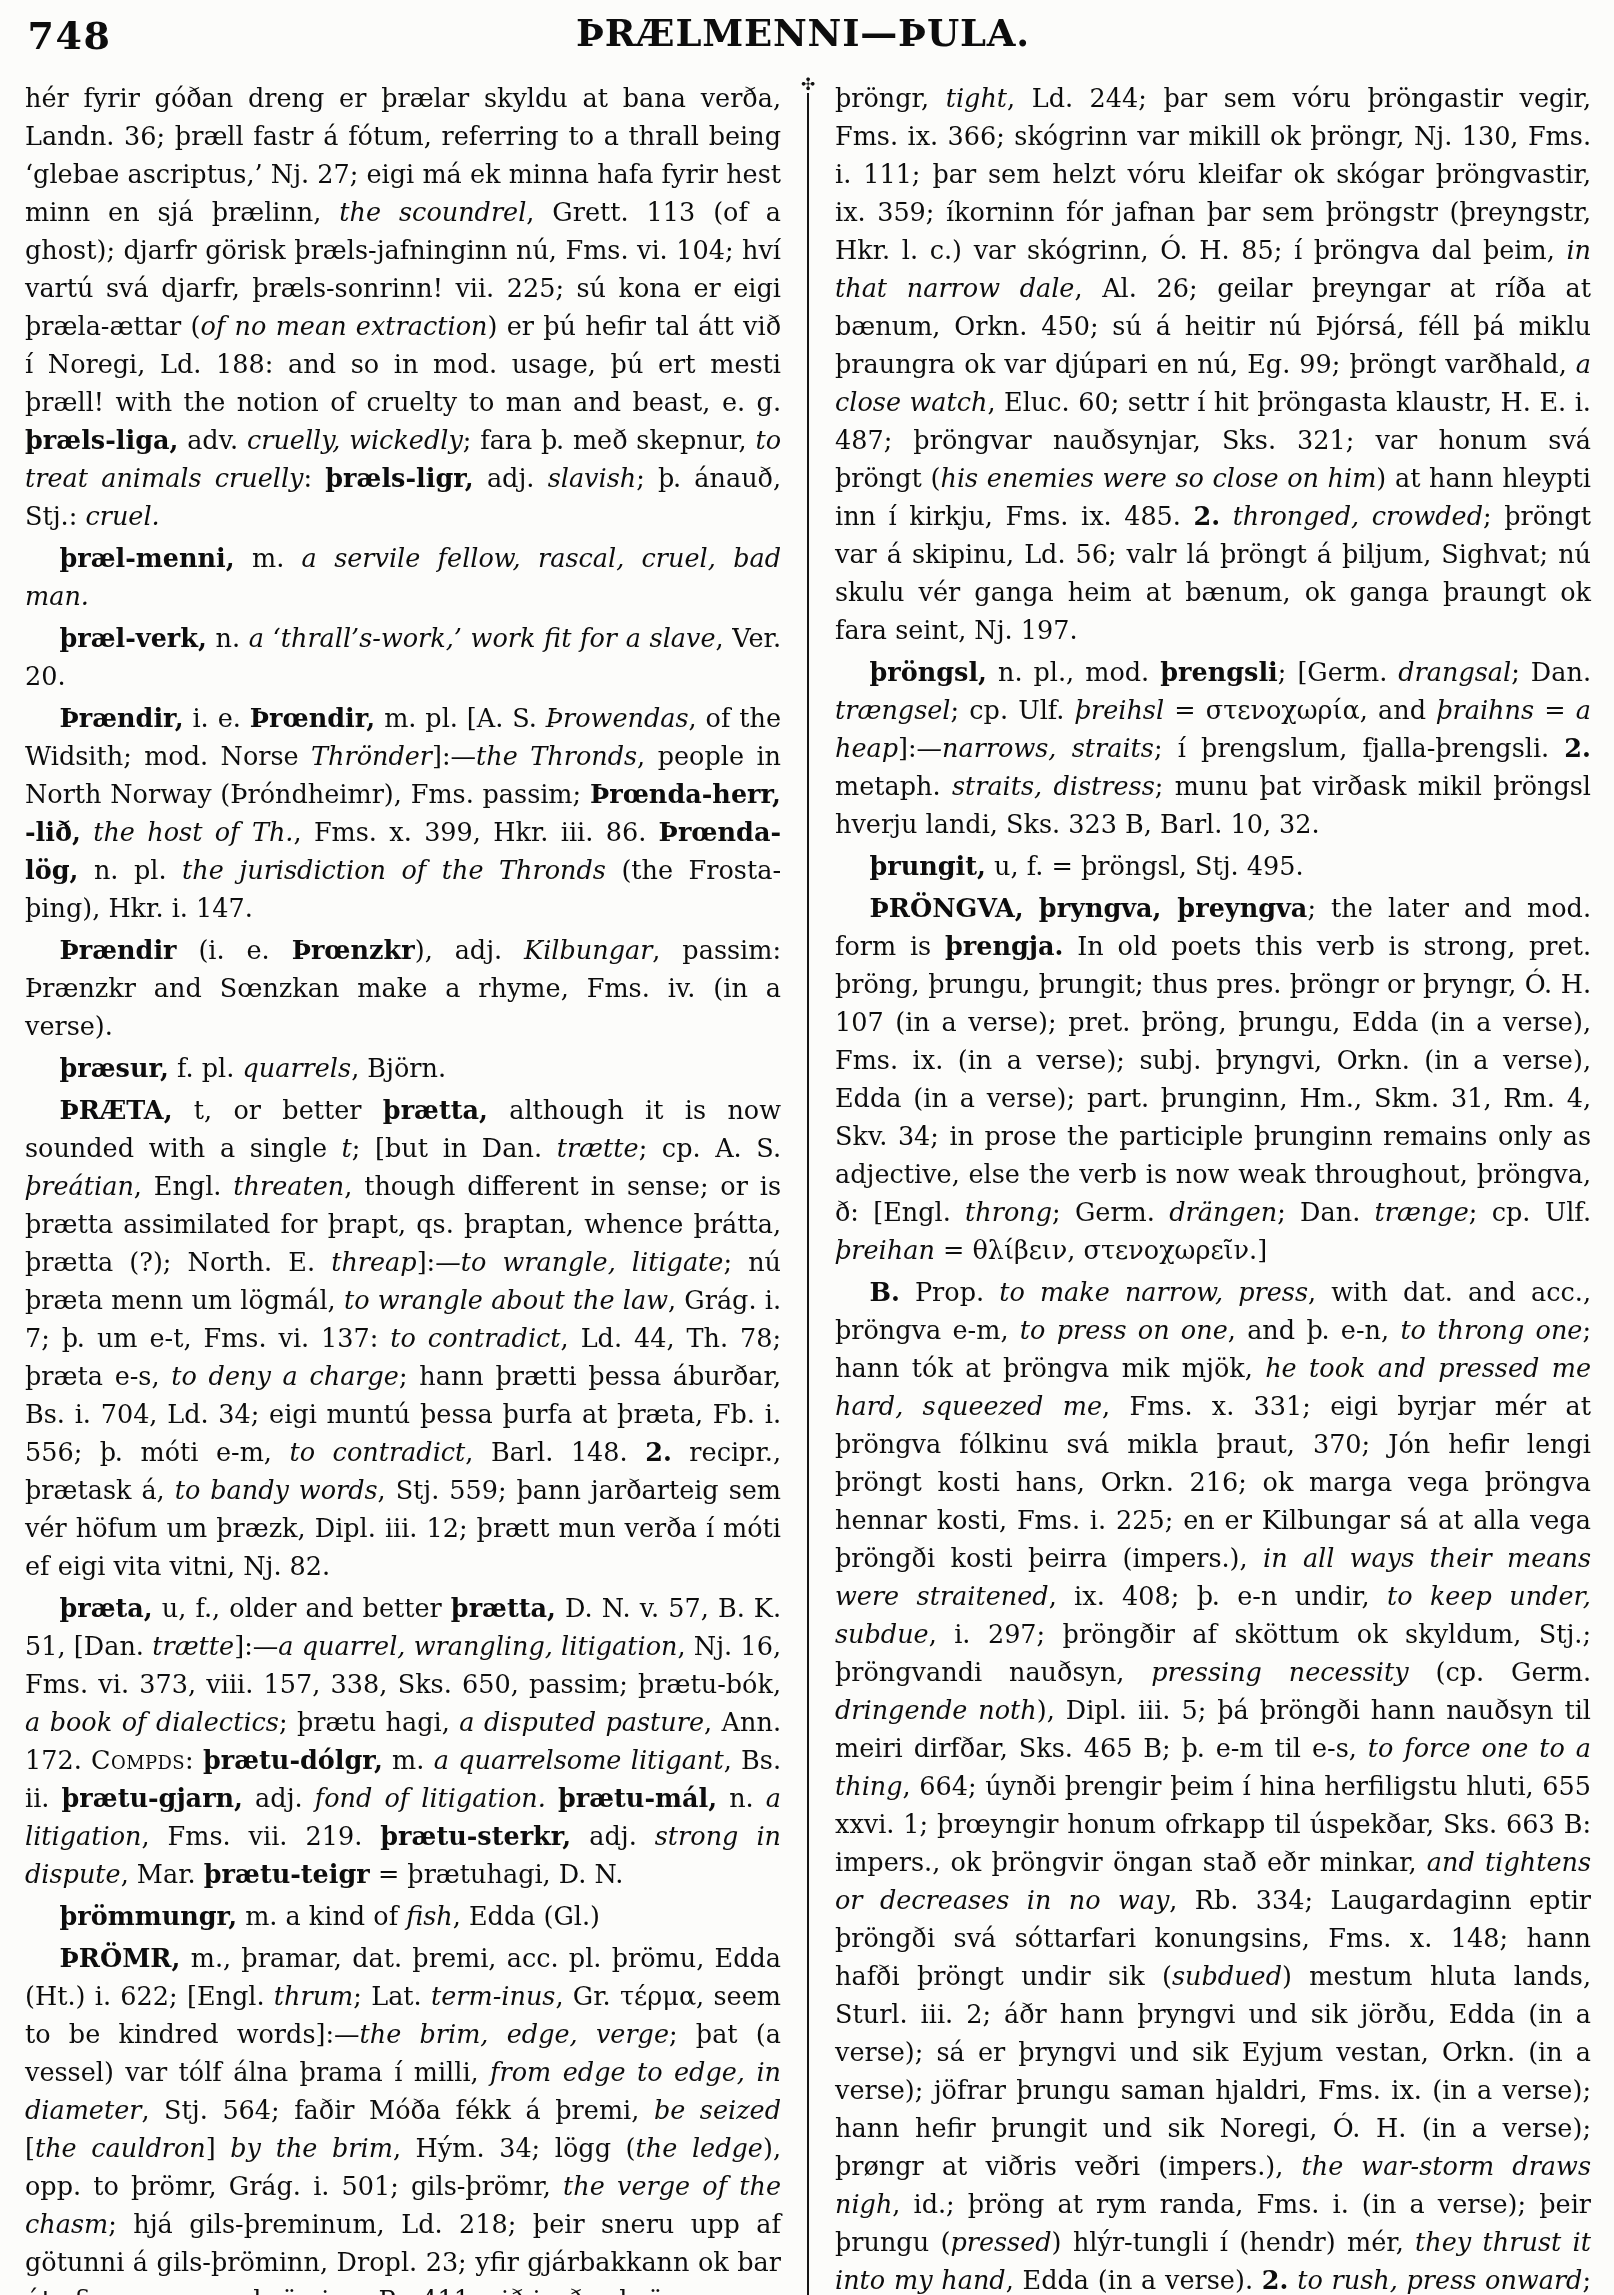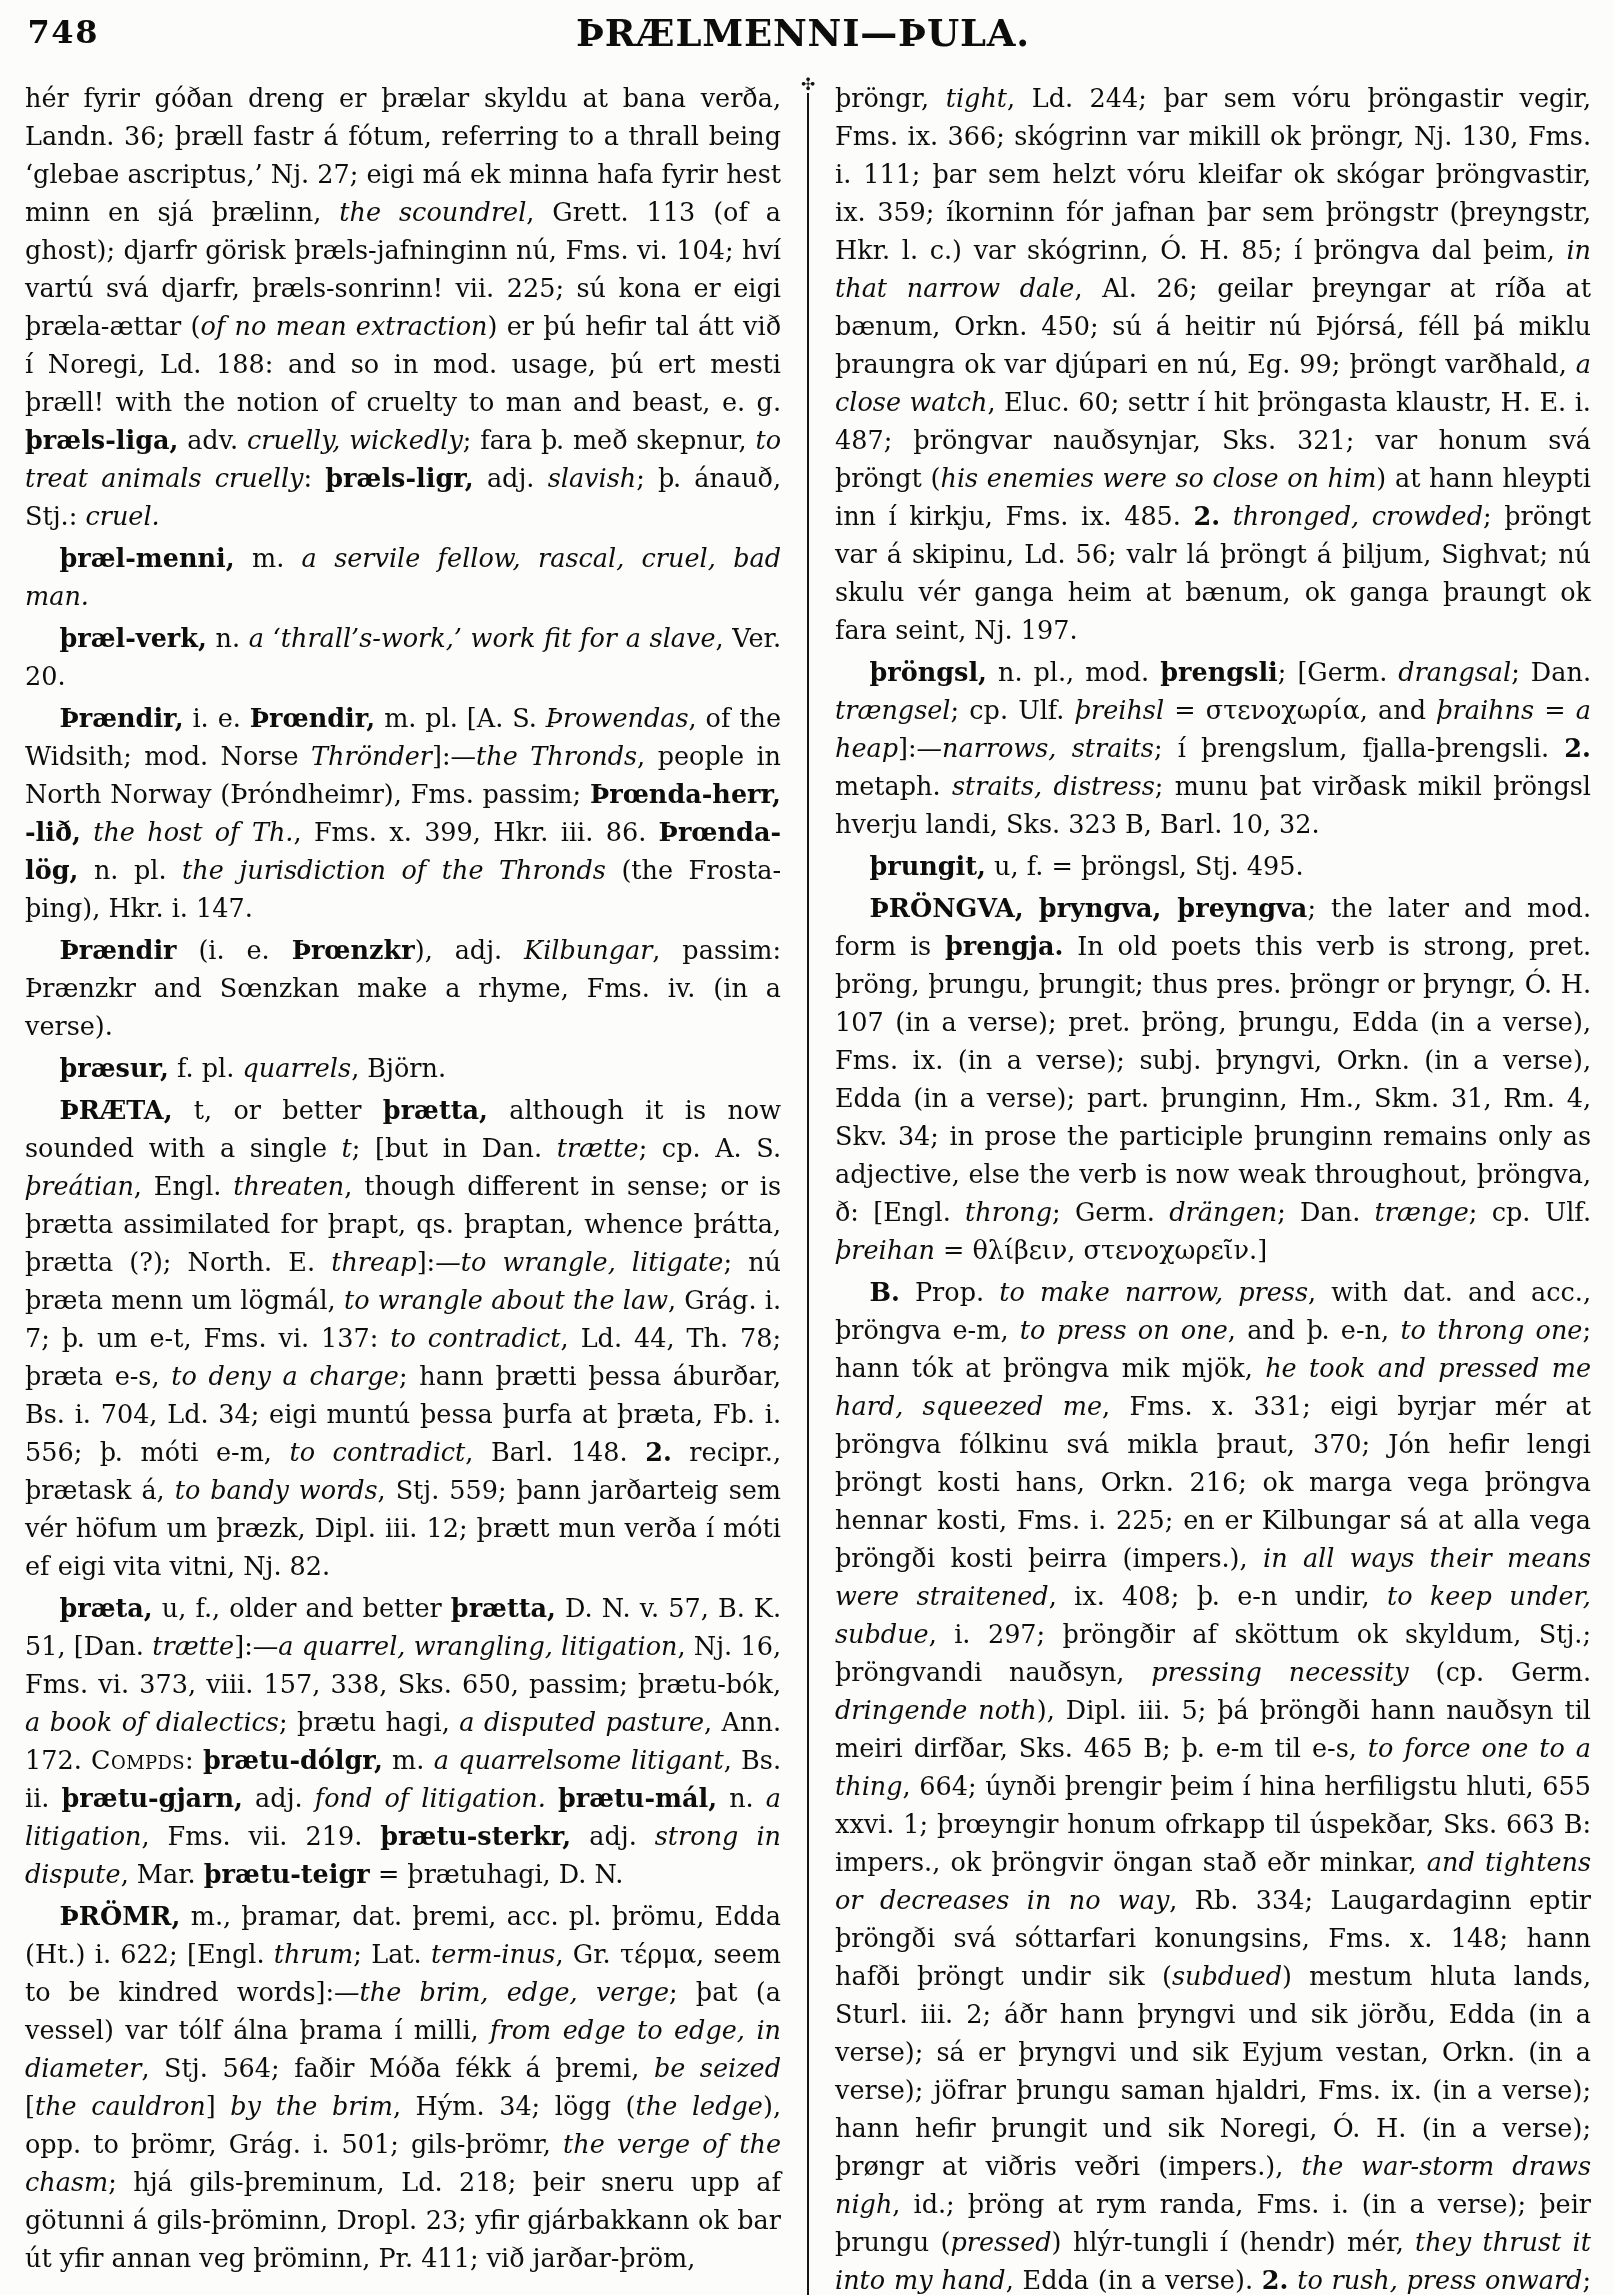--- a/index.html
+++ b/index.html
@@ -3,21 +3,21 @@
 <meta charset="utf-8">
 <style>
   html,body { margin:0; padding:0; background:#e8e6e0; }
   .page {
     position:relative; width:1614px; height:2295px; margin:0 auto;
     background:#fcfcfa; color:#0d0d0d; box-sizing:border-box;
     padding:9.8px 18px 0 21px;
     font-family:"DejaVu Serif", "Liberation Serif", serif;
   }
   .hdr { position:relative; height:65px; }
-  .pg-num { position:absolute; left:6.5px; top:3.3px; font-size:32px; font-weight:bold; letter-spacing:1.6px; }
+  .pg-num { position:absolute; left:6.5px; top:3.3px; font-size:38px; font-weight:bold; letter-spacing:1.6px; }
   .pg-title { position:absolute; left:0; right:11px; top:1.6px; text-align:center; font-size:37px; font-weight:bold; letter-spacing:0.8px; }
   .cols { display:flex; align-items:stretch; }
   .col { width:764px; font-size:25.5px; line-height:38px; text-align:justify; text-justify:inter-word; }
   .divider { width:46px; display:flex; flex-direction:column; align-items:center; padding-top:1.6px; }
   .orn { font-size:17px; line-height:16.3px; color:#111; }
   .rule-line { flex:1 1 auto; width:1.6px; background:#161616; margin:0.8px 0; }
   .entry { margin:4px; }
   .ind { text-indent:1.35em; }
   .it { font-style:italic; }
   .bd { font-weight:bold; }
@@ -34,20 +34,21 @@
   <div class="cols">
     <div class="col">
         <p class="entry"><span>hér fyrir góðan dreng er þrælar skyldu at bana verða, Landn. 36; þræll fastr á fótum, referring to a thrall being ‘glebae ascriptus,’ Nj. 27; eigi má ek minna hafa fyrir hest minn en sjá þrælinn, </span><span class="it">the scoundrel</span><span>, Grett. 113 (of a ghost); djarfr görisk þræls-jafninginn nú, Fms. vi. 104; hví vartú svá djarfr, þræls-sonrinn! vii. 225; sú kona er eigi þræla-ættar (</span><span class="it">of no mean extraction</span><span>) er þú hefir tal átt við í Noregi, Ld. 188: and so in mod. usage, þú ert mesti þræll! with the notion of cruelty to man and beast, e. g. </span><span class="bd">þræls-liga,</span><span> adv. </span><span class="it">cruelly, wickedly</span><span>; fara þ. með skepnur, </span><span class="it">to treat animals cruelly</span><span>: </span><span class="bd">þræls-ligr,</span><span> adj. </span><span class="it">slavish</span><span>; þ. ánauð, Stj.: </span><span class="it">cruel.</span></p>
         <p class="entry ind"><span class="bd">þræl-menni,</span><span> m. </span><span class="it">a servile fellow, rascal, cruel, bad man.</span></p>
         <p class="entry ind"><span class="bd">þræl-verk,</span><span> n. </span><span class="it">a ‘thrall’s-work,’ work fit for a slave</span><span>, Ver. 20.</span></p>
         <p class="entry ind"><span class="bd">Þrændir,</span><span> i. e. </span><span class="bd">Þrœndir,</span><span> m. pl. [A. S. </span><span class="it">Þrowendas</span><span>, of the Widsith; mod. Norse </span><span class="it">Thrönder</span><span>]:—</span><span class="it">the Thronds</span><span>, people in North Norway (Þróndheimr), Fms. passim; </span><span class="bd">Þrœnda-herr, -lið,</span><span> </span><span class="it">the host of Th.</span><span>, Fms. x. 399, Hkr. iii. 86.  </span><span class="bd">Þrœnda-lög,</span><span> n. pl. </span><span class="it">the jurisdiction of the Thronds</span><span> (the Frosta-þing), Hkr. i. 147.</span></p>
         <p class="entry ind"><span class="bd">Þrændir</span><span> (i. e. </span><span class="bd">Þrœnzkr</span><span>), adj. </span><span class="it">Kilbungar</span><span>, passim: Þrænzkr and Sœnzkan make a rhyme, Fms. iv. (in a verse).</span></p>
         <p class="entry ind"><span class="bd">þræsur,</span><span> f. pl. </span><span class="it">quarrels</span><span>, Björn.</span></p>
         <p class="entry ind"><span class="bd">ÞRÆTA,</span><span> t, or better </span><span class="bd">þrætta,</span><span> although it is now sounded with a single </span><span class="it">t</span><span>; [but in Dan. </span><span class="it">trætte</span><span>; cp. A. S. </span><span class="it">þreátian</span><span>, Engl. </span><span class="it">threaten</span><span>, though different in sense; or is þrætta assimilated for þrapt, qs. þraptan, whence þrátta, þrætta (?); North. E. </span><span class="it">threap</span><span>]:—</span><span class="it">to wrangle, litigate</span><span>; nú þræta menn um lögmál, </span><span class="it">to wrangle about the law</span><span>, Grág. i. 7; þ. um e-t, Fms. vi. 137: </span><span class="it">to contradict</span><span>, Ld. 44, Th. 78; þræta e-s, </span><span class="it">to deny a charge</span><span>; hann þrætti þessa áburðar, Bs. i. 704, Ld. 34; eigi muntú þessa þurfa at þræta, Fb. i. 556; þ. móti e-m, </span><span class="it">to contradict</span><span>, Barl. 148. </span><span class="bd">2.</span><span> recipr., þrætask á, </span><span class="it">to bandy words</span><span>, Stj. 559; þann jarðarteig sem vér höfum um þræzk, Dipl. iii. 12; þrætt mun verða í móti ef eigi vita vitni, Nj. 82.</span></p>
         <p class="entry ind"><span class="bd">þræta,</span><span> u, f., older and better </span><span class="bd">þrætta,</span><span> D. N. v. 57, B. K. 51, [Dan. </span><span class="it">trætte</span><span>]:—</span><span class="it">a quarrel, wrangling, litigation</span><span>, Nj. 16, Fms. vi. 373, viii. 157, 338, Sks. 650, passim; þrætu-bók, </span><span class="it">a book of dialectics</span><span>; þrætu hagi, </span><span class="it">a disputed pasture</span><span>, Ann. 172.  </span><span class="sc">Compds</span><span>: </span><span class="bd">þrætu-dólgr,</span><span> m. </span><span class="it">a quarrelsome litigant</span><span>, Bs. ii. </span><span class="bd">þrætu-gjarn,</span><span> adj. </span><span class="it">fond of litigation.</span><span>  </span><span class="bd">þrætu-mál,</span><span> n. </span><span class="it">a litigation</span><span>, Fms. vii. 219.  </span><span class="bd">þrætu-sterkr,</span><span> adj. </span><span class="it">strong in dispute</span><span>, Mar.  </span><span class="bd">þrætu-teigr</span><span> = þrætuhagi, D. N.</span></p>
+        <p class="entry ind"><span class="bd">þrömmungr,</span><span> m. a kind of </span><span class="it">fish</span><span>, Edda (Gl.)</span></p>
         <p class="entry ind"><span class="bd">ÞRÖMR,</span><span> m., þramar, dat. þremi, acc. pl. þrömu, Edda (Ht.) i. 622; [Engl. </span><span class="it">thrum</span><span>; Lat. </span><span class="it">term-inus</span><span>, Gr. τέρμα, seem to be kindred words]:—</span><span class="it">the brim, edge, verge</span><span>; þat (a vessel) var tólf álna þrama í milli, </span><span class="it">from edge to edge, in diameter</span><span>, Stj. 564; faðir Móða fékk á þremi, </span><span class="it">be seized</span><span> [</span><span class="it">the cauldron</span><span>] </span><span class="it">by the brim</span><span>, Hým. 34; lögg (</span><span class="it">the ledge</span><span>), opp. to þrömr, Grág. i. 501; gils-þrömr, </span><span class="it">the verge of the chasm</span><span>; hjá gils-þreminum, Ld. 218; þeir sneru upp af götunni á gils-þröminn, Dropl. 23; yfir gjárbakkann ok bar út yfir annan veg þröminn, Pr. 411; við jarðar-þröm, </span></p>
       </div>
     <div class="divider">
       <span class="orn">✣</span>
       <span class="rule-line"></span>
 
     </div>
     <div class="col">
         <p class="entry"><span>þröngr, </span><span class="it">tight</span><span>, Ld. 244; þar sem vóru þröngastir vegir, Fms. ix. 366; skógrinn var mikill ok þröngr, Nj. 130, Fms. i. 111; þar sem helzt vóru kleifar ok skógar þröngvastir, ix. 359; íkorninn fór jafnan þar sem þröngstr (þreyngstr, Hkr. l. c.) var skógrinn, Ó. H. 85; í þröngva dal þeim, </span><span class="it">in that narrow dale</span><span>, Al. 26; geilar þreyngar at ríða at bænum, Orkn. 450; sú á heitir nú Þjórsá, féll þá miklu þraungra ok var djúpari en nú, Eg. 99; þröngt varðhald, </span><span class="it">a close watch</span><span>, Eluc. 60; settr í hit þröngasta klaustr, H. E. i. 487; þröngvar nauðsynjar, Sks. 321; var honum svá þröngt (</span><span class="it">his enemies were so close on him</span><span>) at hann hleypti inn í kirkju, Fms. ix. 485. </span><span class="bd">2.</span><span> </span><span class="it">thronged, crowded</span><span>; þröngt var á skipinu, Ld. 56; valr lá þröngt á þiljum, Sighvat; nú skulu vér ganga heim at bænum, ok ganga þraungt ok fara seint, Nj. 197.</span></p>
         <p class="entry ind"><span class="bd">þröngsl,</span><span> n. pl., mod. </span><span class="bd">þrengsli</span><span>; [Germ. </span><span class="it">drangsal</span><span>; Dan. </span><span class="it">trængsel</span><span>; cp. Ulf. </span><span class="it">þreihsl</span><span> = στενοχωρία, and </span><span class="it">þraihns</span><span> = </span><span class="it">a heap</span><span>]:—</span><span class="it">narrows, straits</span><span>; í þrengslum, fjalla-þrengsli. </span><span class="bd">2.</span><span> metaph. </span><span class="it">straits, distress</span><span>; munu þat virðask mikil þröngsl hverju landi, Sks. 323 B, Barl. 10, 32.</span></p>

